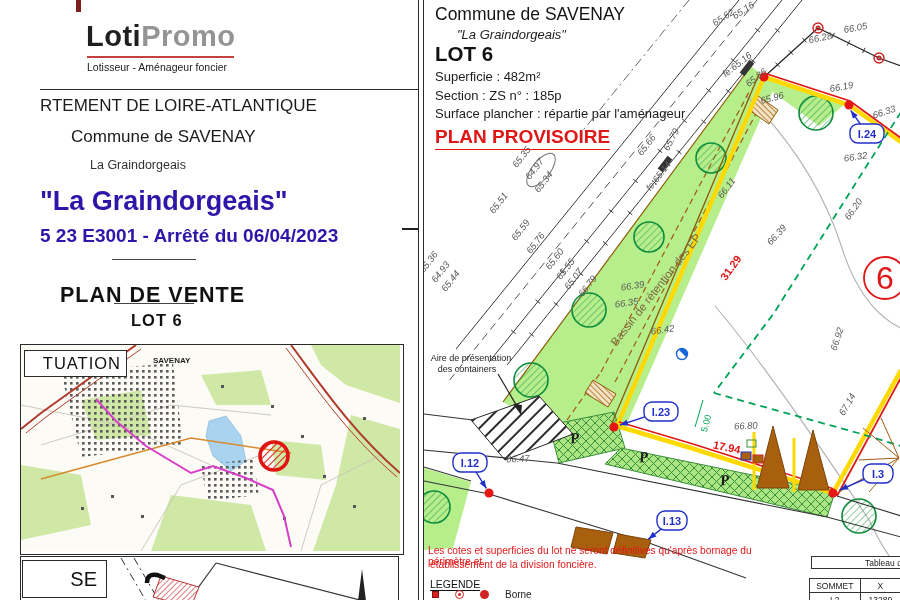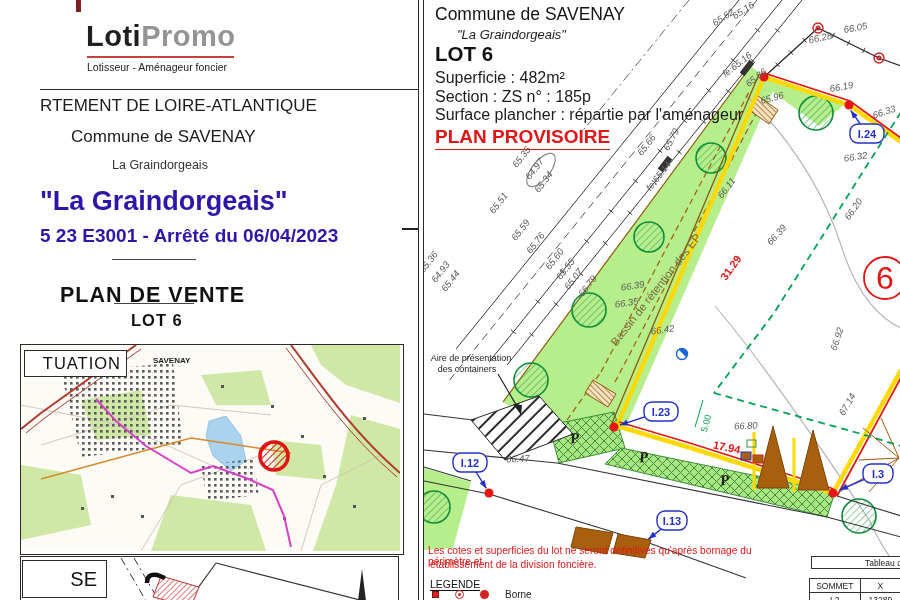--- a/index.html
+++ b/index.html
@@ -27,21 +27,21 @@
   .masse-box{left:-20px;top:556px;width:377px;height:60px;border:1.6px solid #2a2a2a;overflow:hidden;background:#fff;}
   .masse-label{left:-18px;top:560px;width:74px;height:36px;border:1.6px solid #2a2a2a;background:#fff;
        font-size:20px;color:#111;text-align:right;padding-right:9px;line-height:36px;z-index:5;}
   .tickmark{background:#222;}
   .fold-tick{left:36px;top:0;width:5px;height:12px;background:#7e1e1e;}
   
   .right-panel{left:423px;top:0;width:477px;height:600px;border-left:1.6px solid #2a2a2a;}
   .rp-commune{left:11px;top:4px;font-size:17.5px;color:#141414;}
   .rp-lieu{left:33px;top:27px;font-size:13px;font-style:italic;color:#222;}
   .rp-lot{left:11px;top:42px;font-size:20.5px;font-weight:bold;color:#111;}
-  .rp-line{font-size:16px;color:#1c1c1c;}
+  .rp-line{font-size:13px;color:#1c1c1c;}
   .rp-prov{left:11px;top:126px;font-size:19px;font-weight:600;color:#e01717;
            border-bottom:1.7px solid #e01717;padding-bottom:1px;}
   .note{font-size:10.2px;color:#e01717;}
   .legend-title{font-size:10.5px;color:#111;border-bottom:1px solid #111;padding-bottom:0px;}
   .legend-row{font-size:10px;color:#222;display:flex;align-items:center;gap:16px;}
   .sym-sq{width:7px;height:7px;background:#d22323;border:1px solid #8e1111;box-sizing:border-box;}
   .sym-dc{width:9px;height:9px;border:1.6px solid #d22323;border-radius:50%;box-sizing:border-box;
           display:flex;align-items:center;justify-content:center;}
   .sym-dc:before{content:"";width:3px;height:3px;background:#d22323;border-radius:50%;}
   .sym-c{width:9px;height:9px;background:#d22323;border-radius:50%;}
@@ -72,21 +72,21 @@
     <div class="abs logo-main" style="left:46px;top:20px;">
       <span class="logo-a">Loti</span><span class="logo-b">Promo</span>
     </div>
     <div class="abs logo-underline" style="left:47px;top:56px;width:147px;"></div>
     <div class="abs logo-sub" style="left:47px;top:61px;">Lotisseur - Aménageur foncier</div>
 
     <div class="abs hline" style="left:0;top:89px;width:378px;"></div>
 
     <div class="abs dept" style="left:0;top:96px;">RTEMENT DE LOIRE-ATLANTIQUE</div>
     <div class="abs commune" style="left:31px;top:127px;">Commune de SAVENAY</div>
-    <div class="abs lieu" style="left:72px;top:158px;text-align:right;">La Graindorgeais</div>
+    <div class="abs lieu" style="left:50px;top:158px;text-align:right;">La Graindorgeais</div>
     <div class="abs proj-title" style="left:0;top:186px;">"La Graindorgeais"</div>
     <div class="abs permit" style="left:0;top:225px;">5 23 E3001 - Arrêté du 06/04/2023</div>
     <div class="abs rule" style="left:72px;top:259px;width:84px;"></div>
     <div class="abs plan-vente" style="left:20px;top:283px;">PLAN  DE  VENTE</div>
     <div class="abs rule" style="left:74px;top:303px;width:80px;"></div>
     <div class="abs lot-title" style="left:91px;top:311px;">LOT 6</div>
 
     <div class="abs map-box">
       <svg width="379" height="206" viewBox="0 0 379 206">
         <defs>

